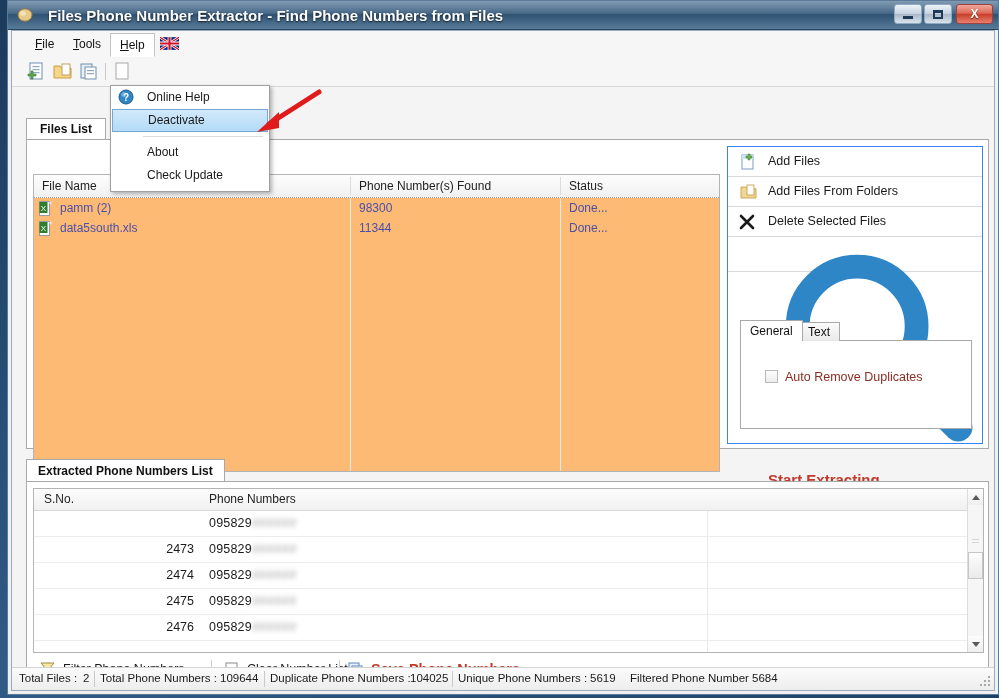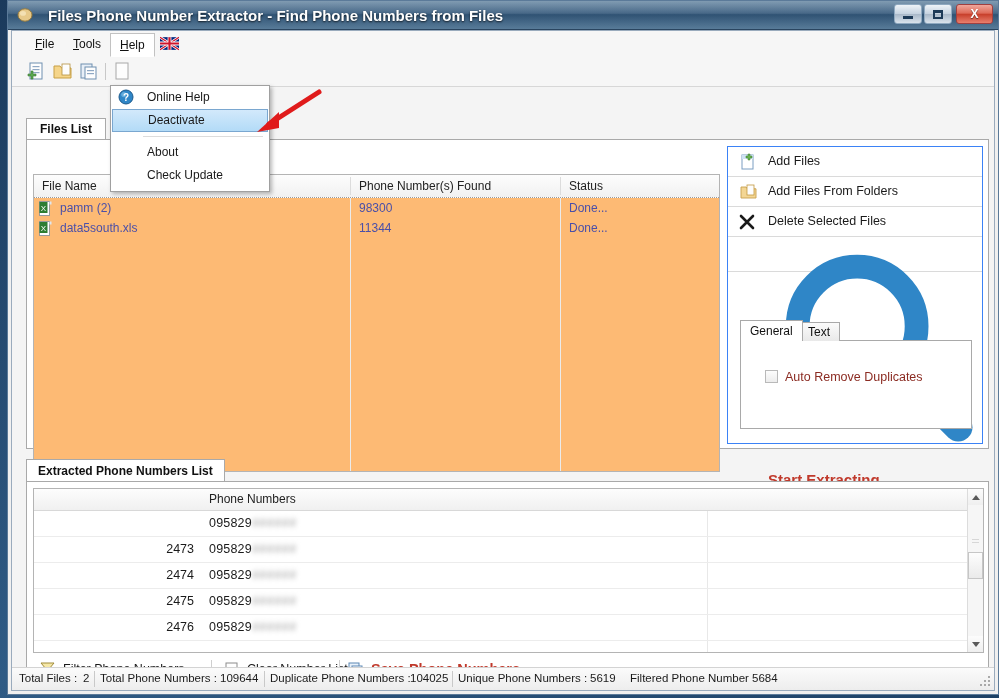--- a/index.html
+++ b/index.html
@@ -468,20 +468,21 @@
     <div id="ext-tabstrip">
       <div id="tab-extracted">Extracted Phone Numbers List</div>
     </div>
 
     <div id="ext-panel">
 
       <div id="ext-grid">
         <div id="eg-col-line"></div>
 
         <div id="eg-header">
+          <div class="hcell" style="left:0;width:165px">S.No.</div>
           <div class="hcell" style="left:165px;width:508px">Phone Numbers</div>
         </div>
 
         <div class="eg-row">
           <div class="num"><span>095829</span><span class="blur">######</span></div>
         </div>
         <div class="eg-row">
           <div class="sno">2473</div>
           <div class="num"><span>095829</span><span class="blur">######</span></div>
         </div>

